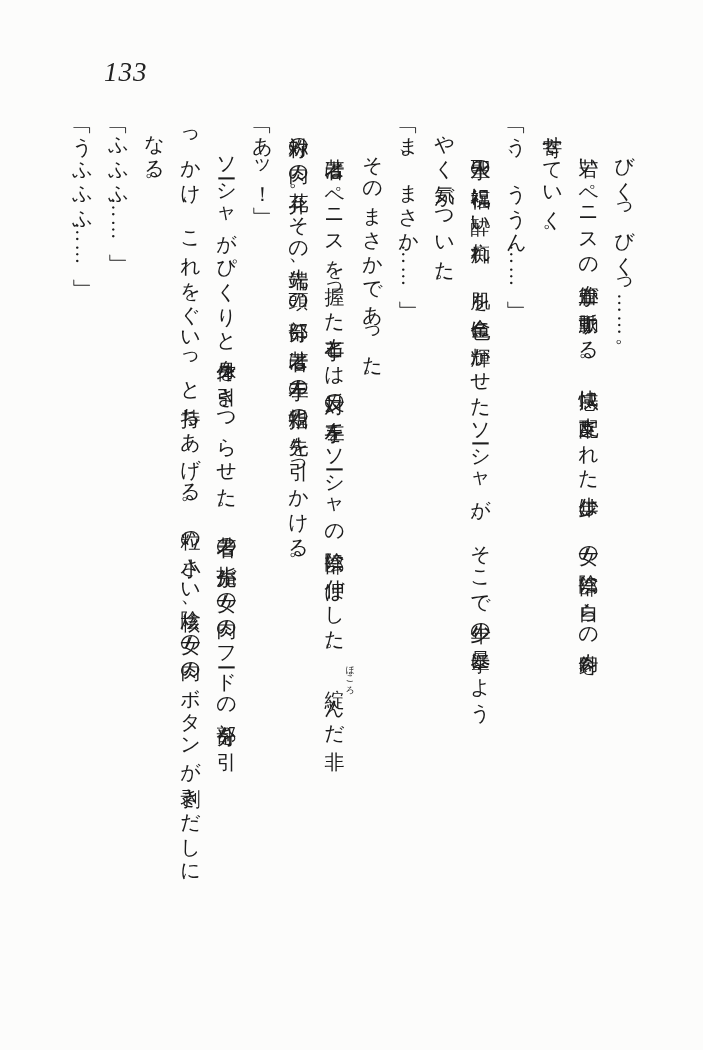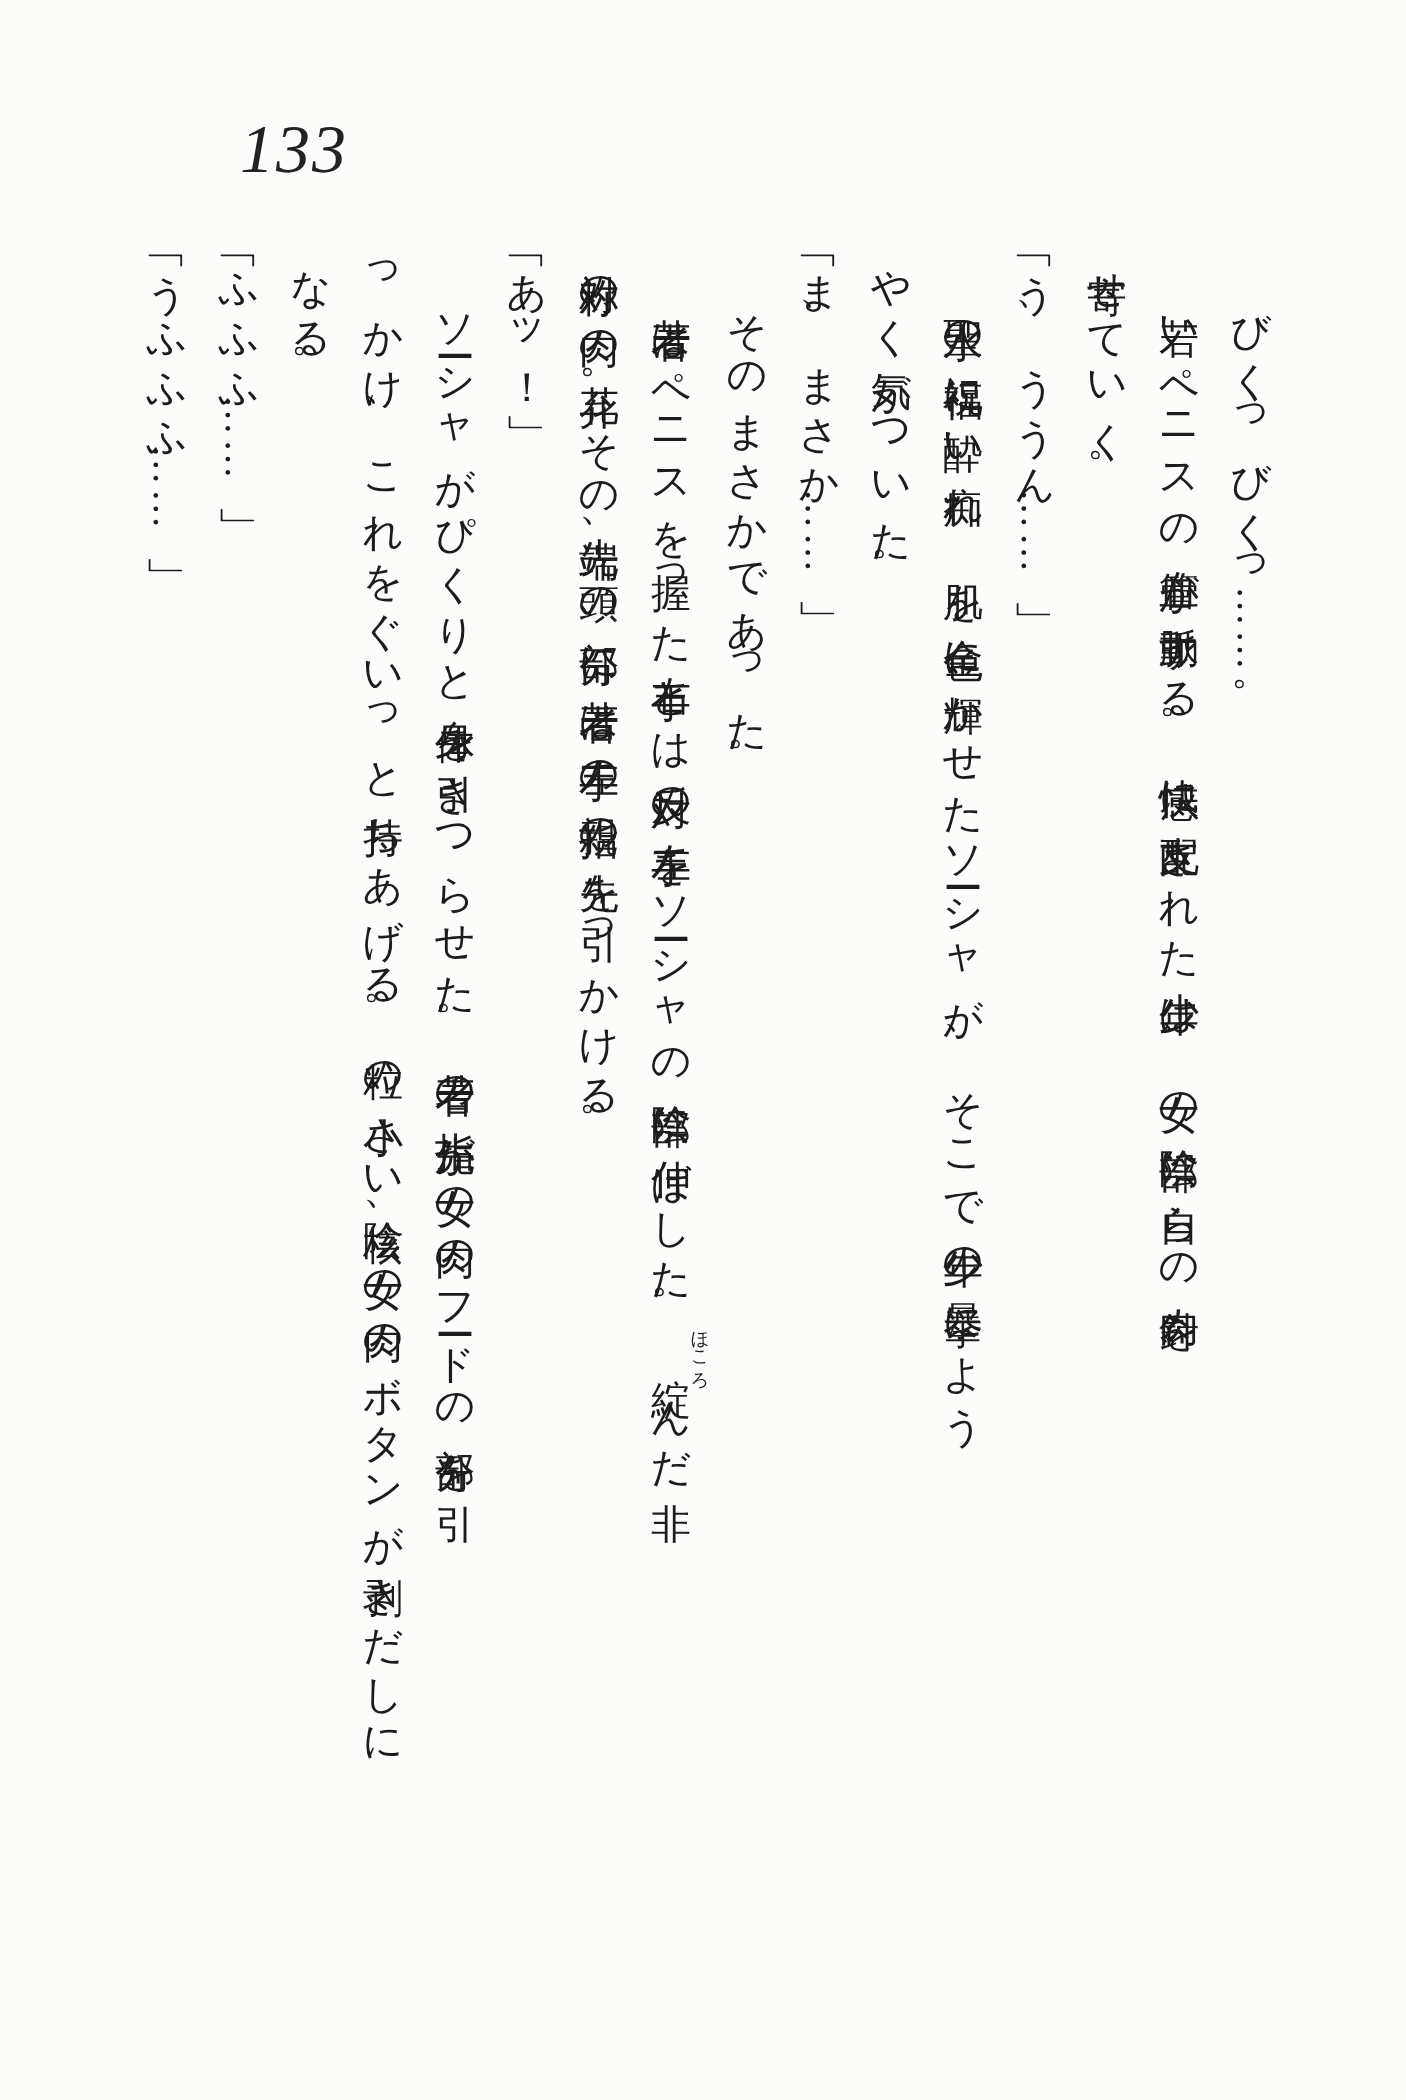--- a/index.html
+++ b/index.html
@@ -16,25 +16,24 @@
   }
   .page {
     position: absolute;
     inset: 0;
     background: #fcfcfb;
   }
   .page-number {
     position: absolute;
     top: 57px;
     left: 104px;
-    font-size: 34px;
+    font-size: 27px;
     font-style: italic;
     color: #222;
     letter-spacing: 1px;
-    margin-left: 16px;
   }
   .text-block {
     position: absolute;
     top: 121px;
     right: 60px;
     height: 840px;
     writing-mode: vertical-rl;
     text-orientation: mixed;
     font-size: 20px;
     line-height: 36px;

